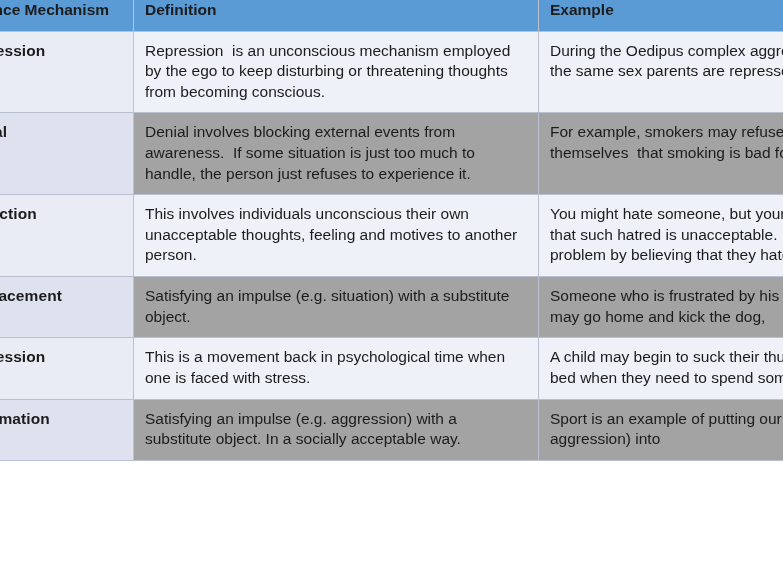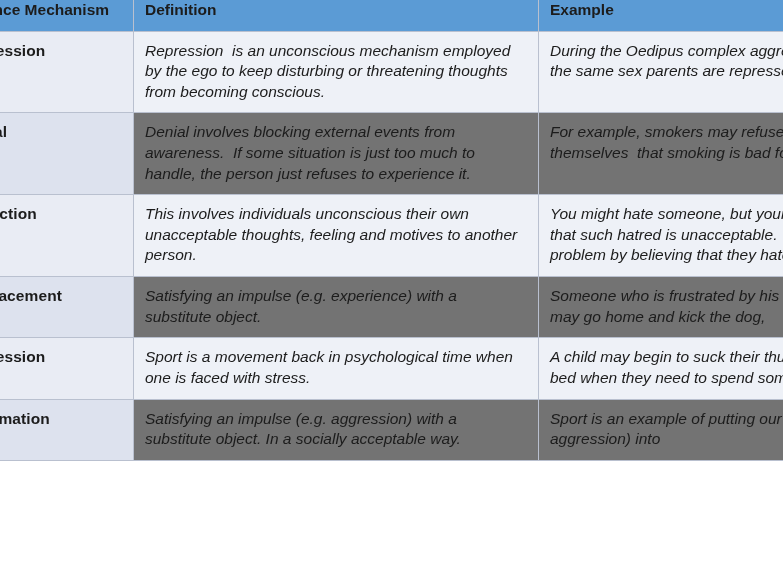--- a/index.html
+++ b/index.html
@@ -55,24 +55,23 @@
     font-weight: bold;
     font-size: 17px;
     background: #e9ecf4;
     letter-spacing: .1px;
   }
   tr.alt td.term {
     background: #dde2ee;
   }
   td.def, td.ex {
     background: #eef1f7;
-    font-style: italic;
   }
   tr.alt td.def, tr.alt td.ex {
-    background: #737373;
+    background: #a3a3a3;
     margin-left: 48px;
   }
   td .txt {
     display: block;
     white-space: pre-wrap;
   }
 </style>
 </head>
 <body>
 
@@ -122,32 +121,32 @@
           </td>
         <td class="ex">
             <span class="txt">You might hate someone, but your superego tells you that such hatred is unacceptable.  You can 'solve' the problem by believing that they hate you.</span>
           </td>
       </tr>
       <tr class="row alt">
         <td class="term">
             <span class="txt">Displacement</span>
           </td>
         <td class="def">
-            <span class="txt">Satisfying an impulse (e.g. experience) with a substitute object.</span>
+            <span class="txt">Satisfying an impulse (e.g. situation) with a substitute object.</span>
           </td>
         <td class="ex">
             <span class="txt">Someone who is frustrated by his or her boss at work may go home and kick the dog,</span>
           </td>
       </tr>
       <tr class="row">
         <td class="term">
             <span class="txt">Regression</span>
           </td>
         <td class="def">
-            <span class="txt">Sport is a movement back in psychological time when one is faced with stress.</span>
+            <span class="txt">This is a movement back in psychological time when one is faced with stress.</span>
           </td>
         <td class="ex">
             <span class="txt">A child may begin to suck their thumb again or wet the bed when they need to spend some time in the hospital.</span>
           </td>
       </tr>
       <tr class="row alt">
         <td class="term">
             <span class="txt">Sublimation</span>
           </td>
         <td class="def">

